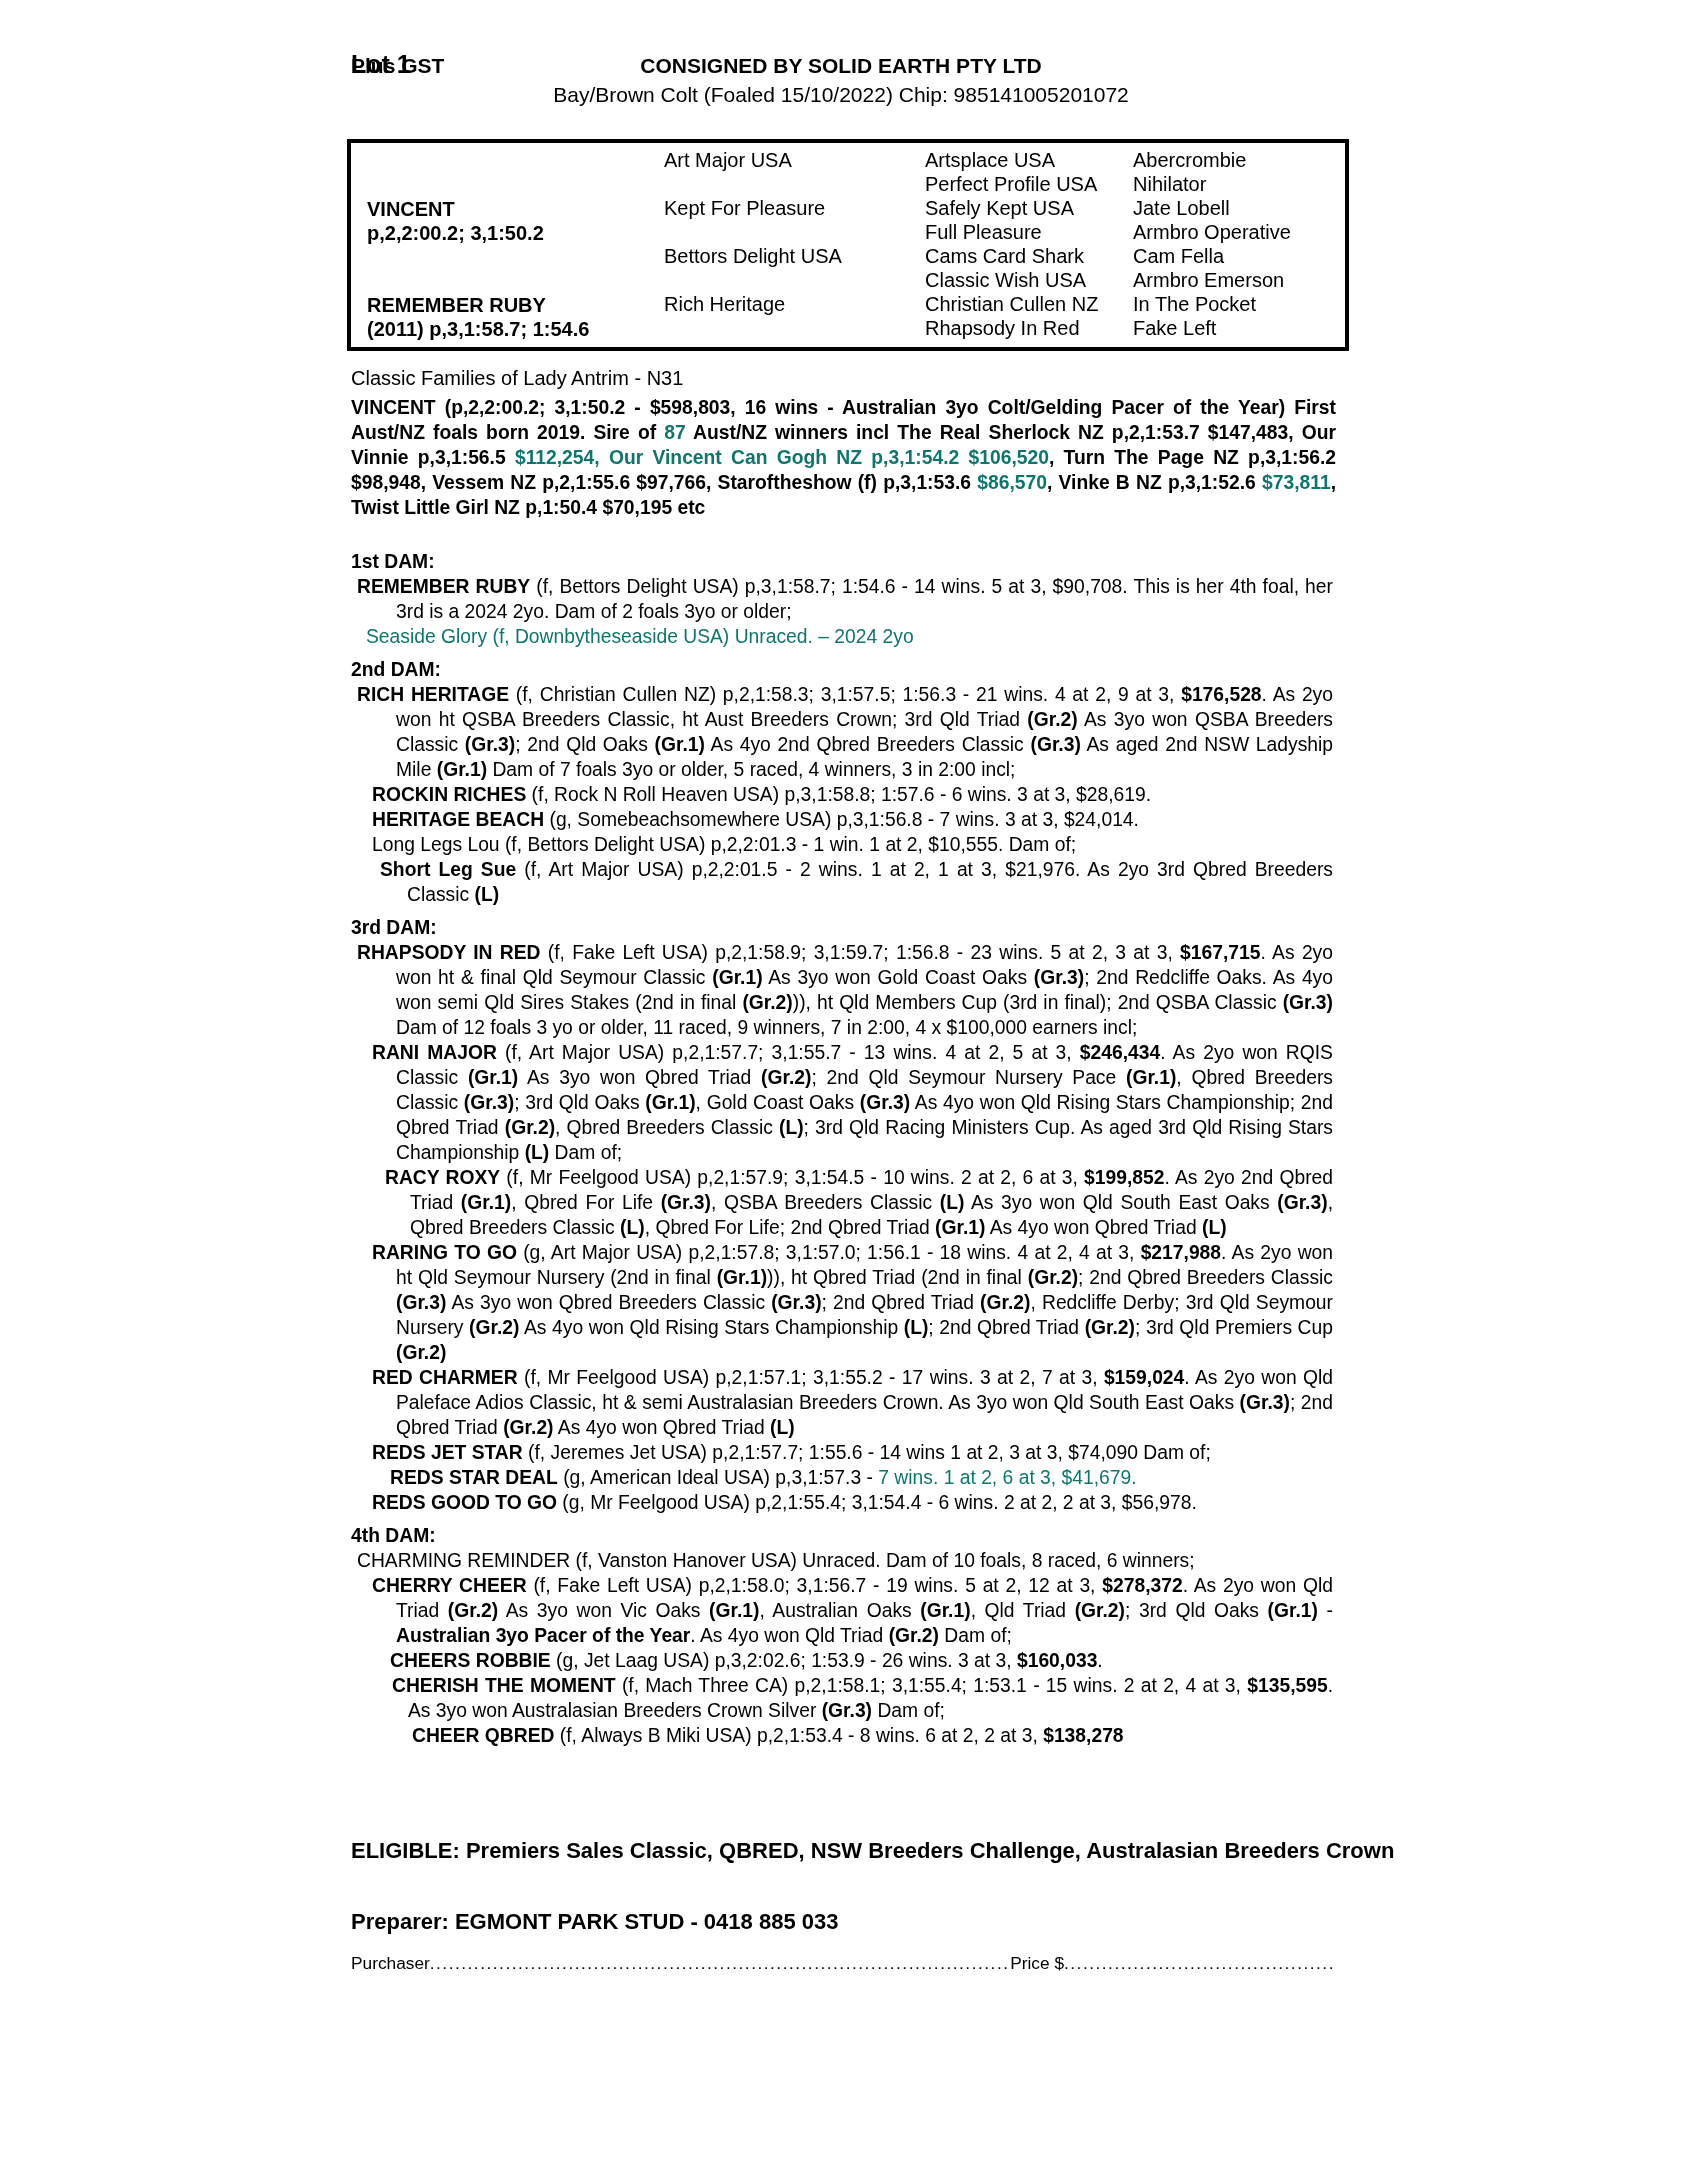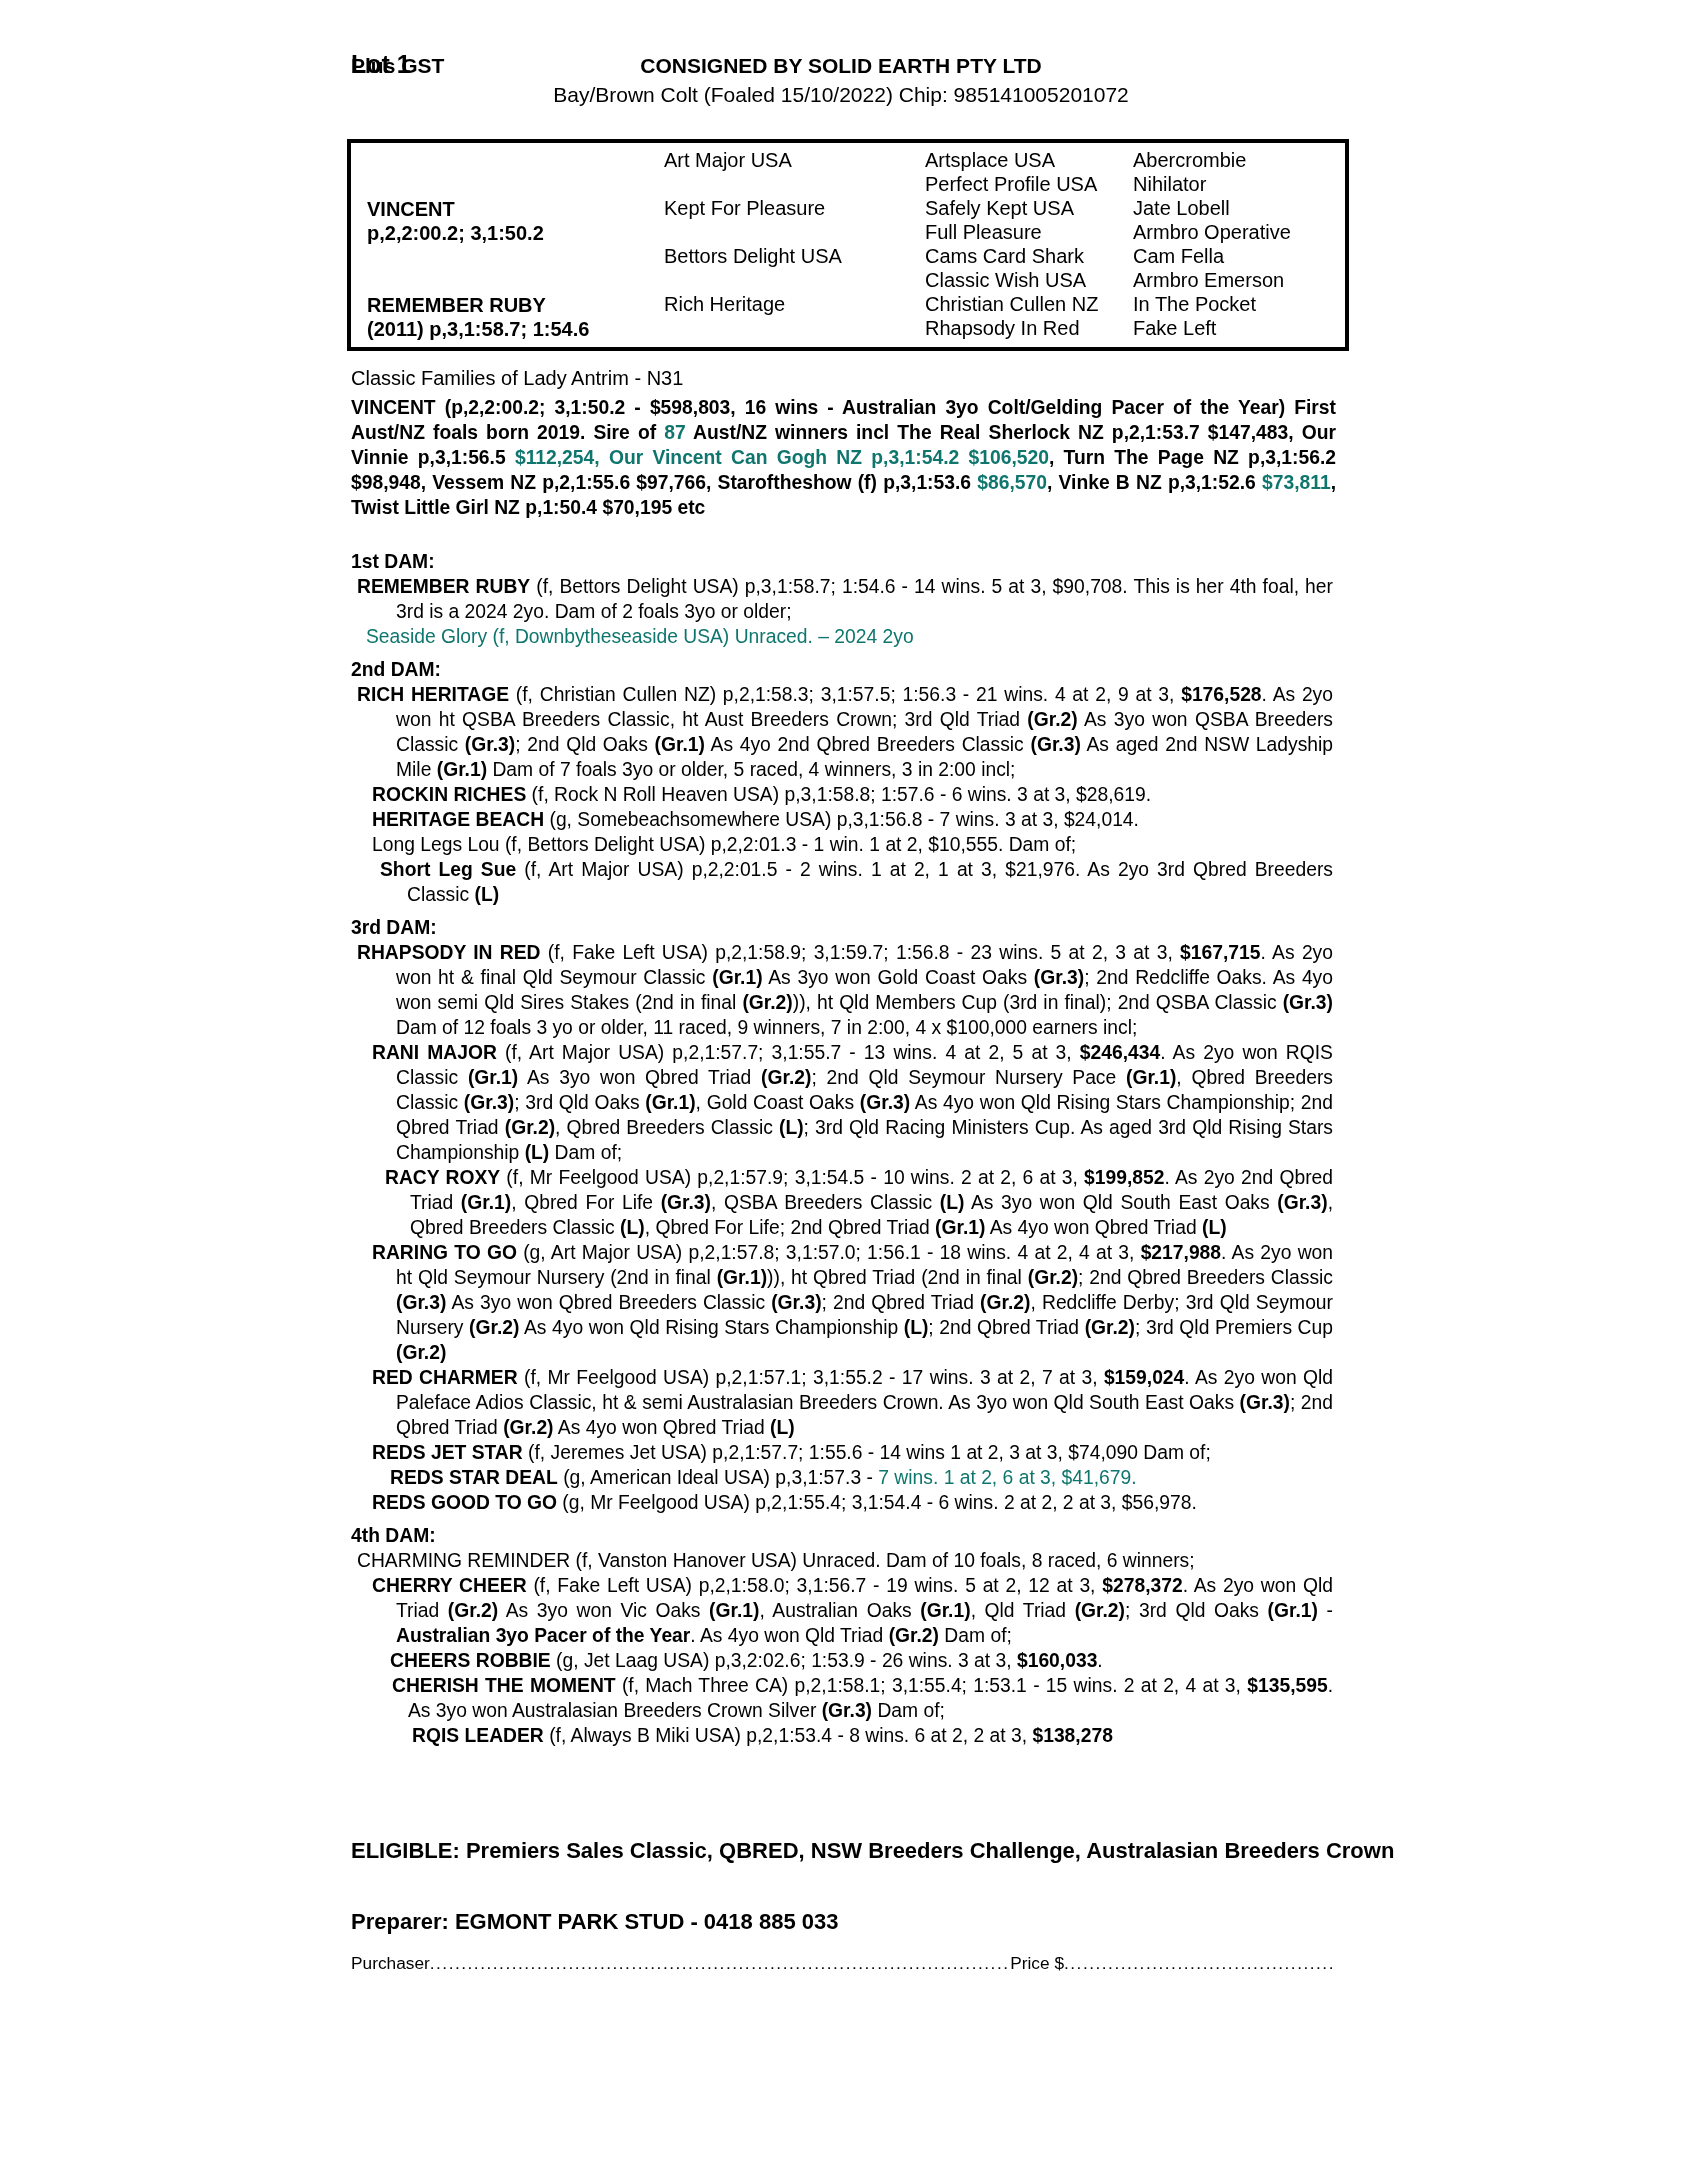--- a/index.html
+++ b/index.html
@@ -133,21 +133,21 @@
       <div class="para i1"><span class="b">RARING TO GO</span><span> (g, Art Major USA) p,2,1:57.8; 3,1:57.0; 1:56.1 - 18 wins. 4 at 2, 4 at 3, </span><span class="b">$217,988</span><span>. As 2yo won ht Qld Seymour Nursery (2nd in final </span><span class="b">(Gr.1)</span><span>)), ht Qbred Triad (2nd in final </span><span class="b">(Gr.2)</span><span>; 2nd Qbred Breeders Classic </span><span class="b">(Gr.3)</span><span> As 3yo won Qbred Breeders Classic </span><span class="b">(Gr.3)</span><span>; 2nd Qbred Triad </span><span class="b">(Gr.2)</span><span>, Redcliffe Derby; 3rd Qld Seymour Nursery </span><span class="b">(Gr.2)</span><span> As 4yo won Qld Rising Stars Championship </span><span class="b">(L)</span><span>; 2nd Qbred Triad </span><span class="b">(Gr.2)</span><span>; 3rd Qld Premiers Cup </span><span class="b">(Gr.2)</span></div>
       <div class="para i1"><span class="b">RED CHARMER</span><span> (f, Mr Feelgood USA) p,2,1:57.1; 3,1:55.2 - 17 wins. 3 at 2, 7 at 3, </span><span class="b">$159,024</span><span>. As 2yo won Qld Paleface Adios Classic, ht &amp; semi Australasian Breeders Crown. As 3yo won Qld South East Oaks </span><span class="b">(Gr.3)</span><span>; 2nd Qbred Triad </span><span class="b">(Gr.2)</span><span> As 4yo won Qbred Triad </span><span class="b">(L)</span></div>
       <div class="para i1"><span class="b">REDS JET STAR</span><span> (f, Jeremes Jet USA) p,2,1:57.7; 1:55.6 - 14 wins 1 at 2, 3 at 3, $74,090 Dam of;</span></div>
       <div class="para i2c"><span class="b">REDS STAR DEAL</span><span> (g, American Ideal USA) p,3,1:57.3 - </span><span class="r">7 wins. 1 at 2, 6 at 3, $41,679.</span></div>
       <div class="para i1"><span class="b">REDS GOOD TO GO</span><span> (g, Mr Feelgood USA) p,2,1:55.4; 3,1:54.4 - 6 wins. 2 at 2, 2 at 3, $56,978.</span></div>
       <div class="para hdr"><span class="b">4th DAM:</span></div>
       <div class="para i0"><span>CHARMING REMINDER (f, Vanston Hanover USA) Unraced. Dam of 10 foals, 8 raced, 6 winners;</span></div>
       <div class="para i1"><span class="b">CHERRY CHEER</span><span> (f, Fake Left USA) p,2,1:58.0; 3,1:56.7 - 19 wins. 5 at 2, 12 at 3, </span><span class="b">$278,372</span><span>. As 2yo won Qld Triad </span><span class="b">(Gr.2)</span><span> As 3yo won Vic Oaks </span><span class="b">(Gr.1)</span><span>, Australian Oaks </span><span class="b">(Gr.1)</span><span>, Qld Triad </span><span class="b">(Gr.2)</span><span>; 3rd Qld Oaks </span><span class="b">(Gr.1)</span><span> - </span><span class="b">Australian 3yo Pacer of the Year</span><span>. As 4yo won Qld Triad </span><span class="b">(Gr.2)</span><span> Dam of;</span></div>
       <div class="para i2c"><span class="b">CHEERS ROBBIE</span><span> (g, Jet Laag USA) p,3,2:02.6; 1:53.9 - 26 wins. 3 at 3, </span><span class="b">$160,033</span><span>.</span></div>
       <div class="para i3"><span class="b">CHERISH THE MOMENT</span><span> (f, Mach Three CA) p,2,1:58.1; 3,1:55.4; 1:53.1 - 15 wins. 2 at 2, 4 at 3, </span><span class="b">$135,595</span><span>. As 3yo won Australasian Breeders Crown Silver </span><span class="b">(Gr.3)</span><span> Dam of;</span></div>
-      <div class="para i4"><span class="b">RQIS LEADER</span><span> (f, Always B Miki USA) p,2,1:53.4 - 8 wins. 6 at 2, 2 at 3, </span><span class="b">$138,278</span></div>
+      <div class="para i4"><span class="b">CHEER QBRED</span><span> (f, Always B Miki USA) p,2,1:53.4 - 8 wins. 6 at 2, 2 at 3, </span><span class="b">$138,278</span></div>
     </div>
 
   <div class="abs eligible"><span class="b">ELIGIBLE:</span><span> Premiers Sales Classic, QBRED, NSW Breeders Challenge, Australasian Breeders Crown</span></div>
 
   <div class="abs preparer">Preparer: EGMONT PARK STUD - 0418 885 033</div>
 
   <div class="abs purchaser-row">
     <span class="plabel">Purchaser</span>
     <span class="leader grow">........................................................................................................................................</span>
     <span class="plabel">Price $</span>

